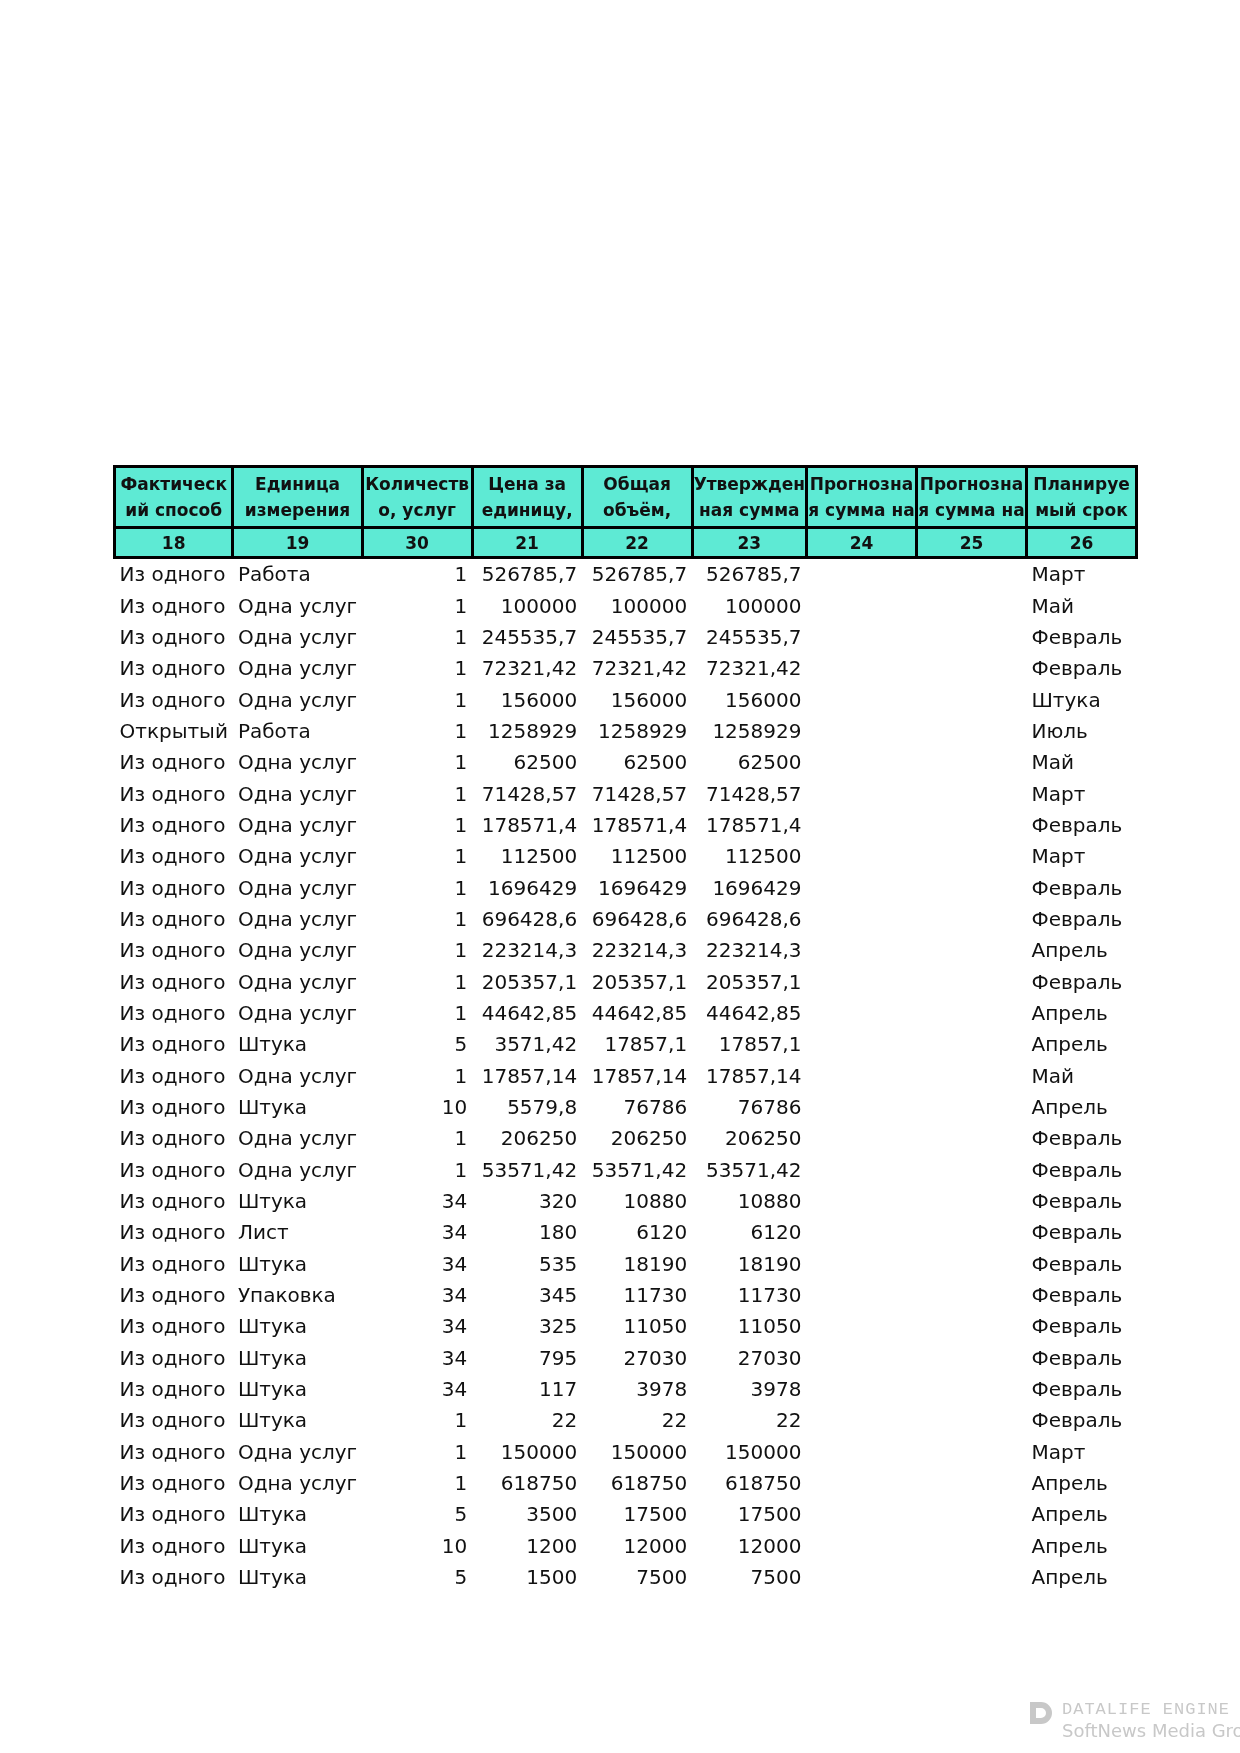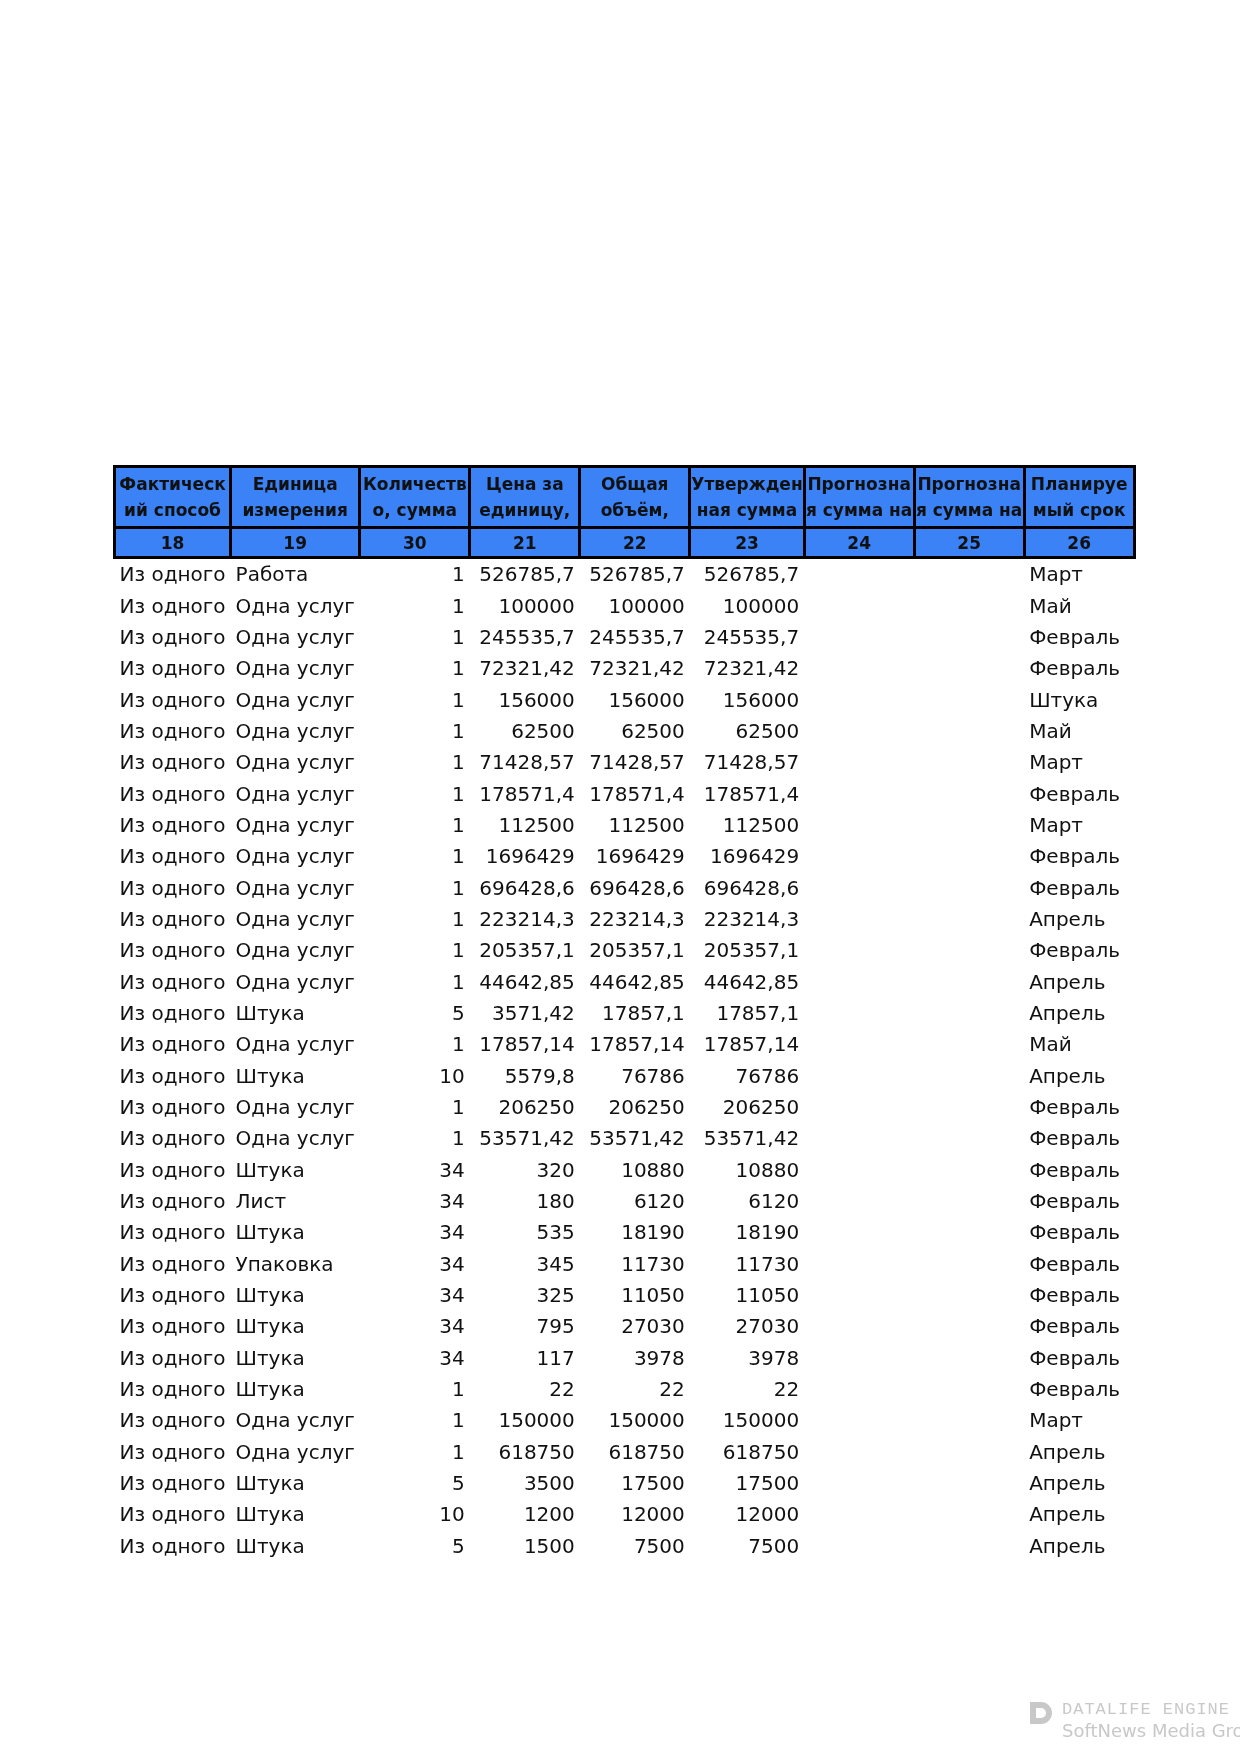--- a/index.html
+++ b/index.html
@@ -1,21 +1,21 @@
 <!DOCTYPE html>
 <html><head>
 <meta charset="utf-8">
 <style>
   html, body { margin:0; padding:0; background:#ffffff; }
   body { width:1240px; height:1753px; position:relative; overflow:hidden;
          font-family:"DejaVu Sans", "Liberation Sans", sans-serif; color:#111; }
   .sheet { position:absolute; left:113px; top:465px; }
   table { border-collapse:collapse; table-layout:fixed; }
   col { width:110px; }
-  thead th { background:#3b82f6; border:3px solid #000; font-weight:bold;
+  thead th { background:#5eead4; border:3px solid #000; font-weight:bold;
              font-size:17px; color:#111; padding:0; text-align:center; overflow:hidden;
              white-space:nowrap; }
   thead tr.h1 th { height:58px; line-height:26px; vertical-align:middle; }
   thead tr.h1 th span { display:block; }
   thead tr.h2 th { height:27px; font-size:17px;text-align:center; }
   tbody td { font-size:20px; height:31.35px; padding:0 5px; white-space:nowrap; overflow:hidden;
              line-height:31px; }
   td.num { text-align:right; }
   td.txt { text-align:left; }
   .watermark { position:absolute; left:1030px; top:1700px; color:#c8c8c8; }
@@ -45,21 +45,21 @@
           <th>
             <span>Фактическ</span>
             <span>ий способ</span>
           </th>
           <th>
             <span>Единица</span>
             <span>измерения</span>
           </th>
           <th>
             <span>Количеств</span>
-            <span>о, сумма</span>
+            <span>о, услуг</span>
           </th>
           <th>
             <span>Цена за</span>
             <span>единицу,</span>
           </th>
           <th>
             <span>Общая</span>
             <span>объём,</span>
           </th>
           <th>
@@ -139,20 +139,31 @@
         <tr>
           <td class="txt">Из одного</td>
           <td class="txt">Одна услуг</td>
           <td class="num">1</td>
           <td class="num">156000</td>
           <td class="num">156000</td>
           <td class="num">156000</td>
           <td class="num"></td>
           <td class="num"></td>
           <td class="txt">Штука</td>
+        </tr>
+        <tr>
+          <td class="txt">Открытый</td>
+          <td class="txt">Работа</td>
+          <td class="num">1</td>
+          <td class="num">1258929</td>
+          <td class="num">1258929</td>
+          <td class="num">1258929</td>
+          <td class="num"></td>
+          <td class="num"></td>
+          <td class="txt">Июль</td>
         </tr>
         <tr>
           <td class="txt">Из одного</td>
           <td class="txt">Одна услуг</td>
           <td class="num">1</td>
           <td class="num">62500</td>
           <td class="num">62500</td>
           <td class="num">62500</td>
           <td class="num"></td>
           <td class="num"></td>

